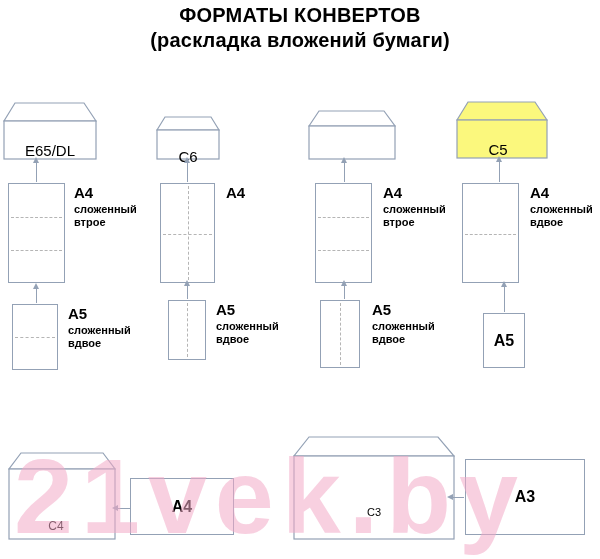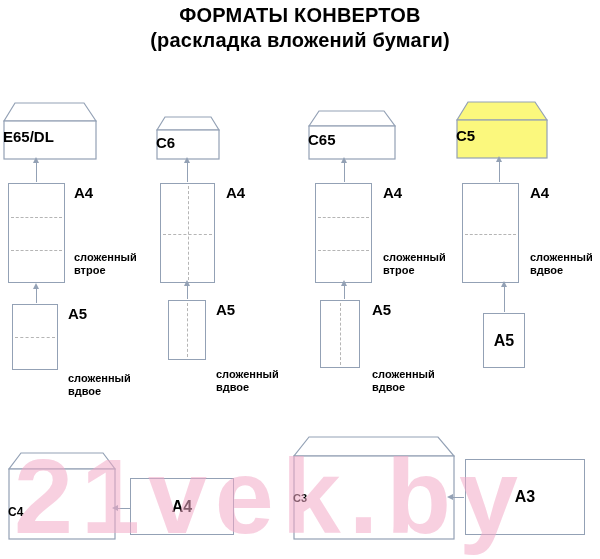--- a/index.html
+++ b/index.html
@@ -11,23 +11,23 @@
   .fold-h{left:2px;right:2px;height:0;border-top:1px dashed #b5b5b5;}
   .fold-v{top:2px;bottom:2px;width:0;left:50%;border-left:1px dashed #b5b5b5;}
   .arrow-up{width:1px;background:#93a1b5;}
   .arrow-up::before{content:"";position:absolute;top:-6px;left:-3px;
     border-left:3.5px solid transparent;border-right:3.5px solid transparent;
     border-bottom:6px solid #93a1b5;}
   .arrow-left{height:1px;background:#93a1b5;}
   .arrow-left::before{content:"";position:absolute;left:-6px;top:-3px;
     border-top:3.5px solid transparent;border-bottom:3.5px solid transparent;
     border-right:6px solid #93a1b5;}
-  .env-label{font-weight:bold;font-size:15px;text-align:left;}
+  .env-label{font-weight:normal;font-size:15px;text-align:center;margin-top:14px;}
   .lbl-big{font-weight:bold;font-size:15px;}
-  .lbl-cap{font-weight:bold;font-size:11px;line-height:1.2;margin-top:48px;}
+  .lbl-cap{font-weight:bold;font-size:11px;line-height:1.2;}
   .sheet-label{display:flex;align-items:center;justify-content:center;font-weight:bold;font-size:16px;}
   .watermark{font-weight:bold;font-size:106px;letter-spacing:8px;white-space:nowrap;
     color:rgba(242,170,199,0.55);z-index:9;pointer-events:none;}
 </style>
 </head>
 <body>
 
 <div class="canvas">
 
   <div class="abs title" style="top:29px">(раскладка вложений бумаги)</div>
@@ -67,21 +67,20 @@
   <div class="abs sheet" style="left:168px;top:300px;width:38px;height:60px">
     <div class="abs fold-v"></div>
   </div>
   <div class="abs lbl-big" style="left:216px;top:301px">A5</div>
   <div class="abs lbl-cap" style="left:216px;top:320px;width:64px">сложенный вдвое</div>
 
   <svg class="abs" style="left:308px;top:110px" width="88" height="50" viewBox="0 0 88 50">
     <polygon points="11,1 76,1 87,16 1,16" fill="#ffffff" stroke="#93a1b5" stroke-width="1.2"></polygon>
     <rect x="1" y="16" width="86" height="33" fill="#ffffff" stroke="#93a1b5" stroke-width="1.2"></rect>
   </svg>
-  <div class="abs env-label" style="left:308px;top:131px;width:88px">C65</div>
   <div class="abs arrow-up" style="left:344px;top:163px;height:19px"></div>
   <div class="abs sheet" style="left:315px;top:183px;width:57px;height:100px">
     <div class="abs fold-h" style="top:33px"></div>
     <div class="abs fold-h" style="top:66px"></div>
   </div>
   <div class="abs lbl-big" style="left:383px;top:184px">A4</div>
   <div class="abs lbl-cap" style="left:383px;top:203px;width:64px">сложенный втрое</div>
   <div class="abs arrow-up" style="left:344px;top:286px;height:13px"></div>
   <div class="abs sheet" style="left:320px;top:300px;width:40px;height:68px">
     <div class="abs fold-v"></div>

